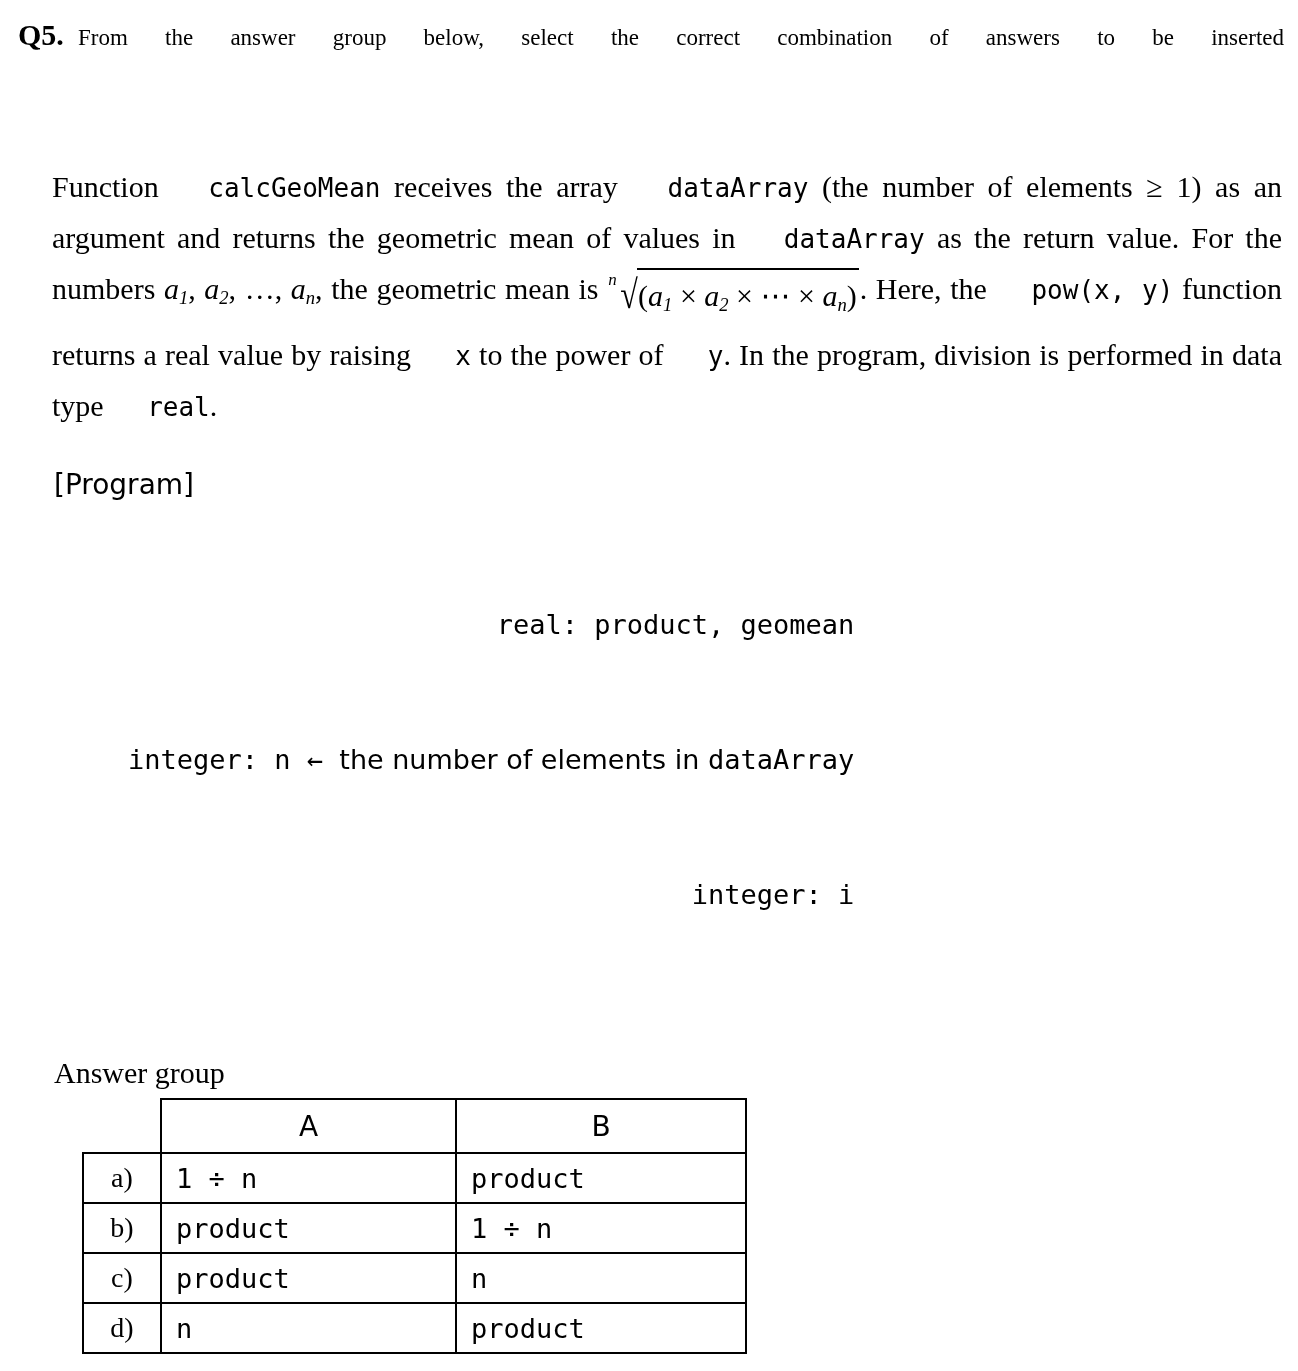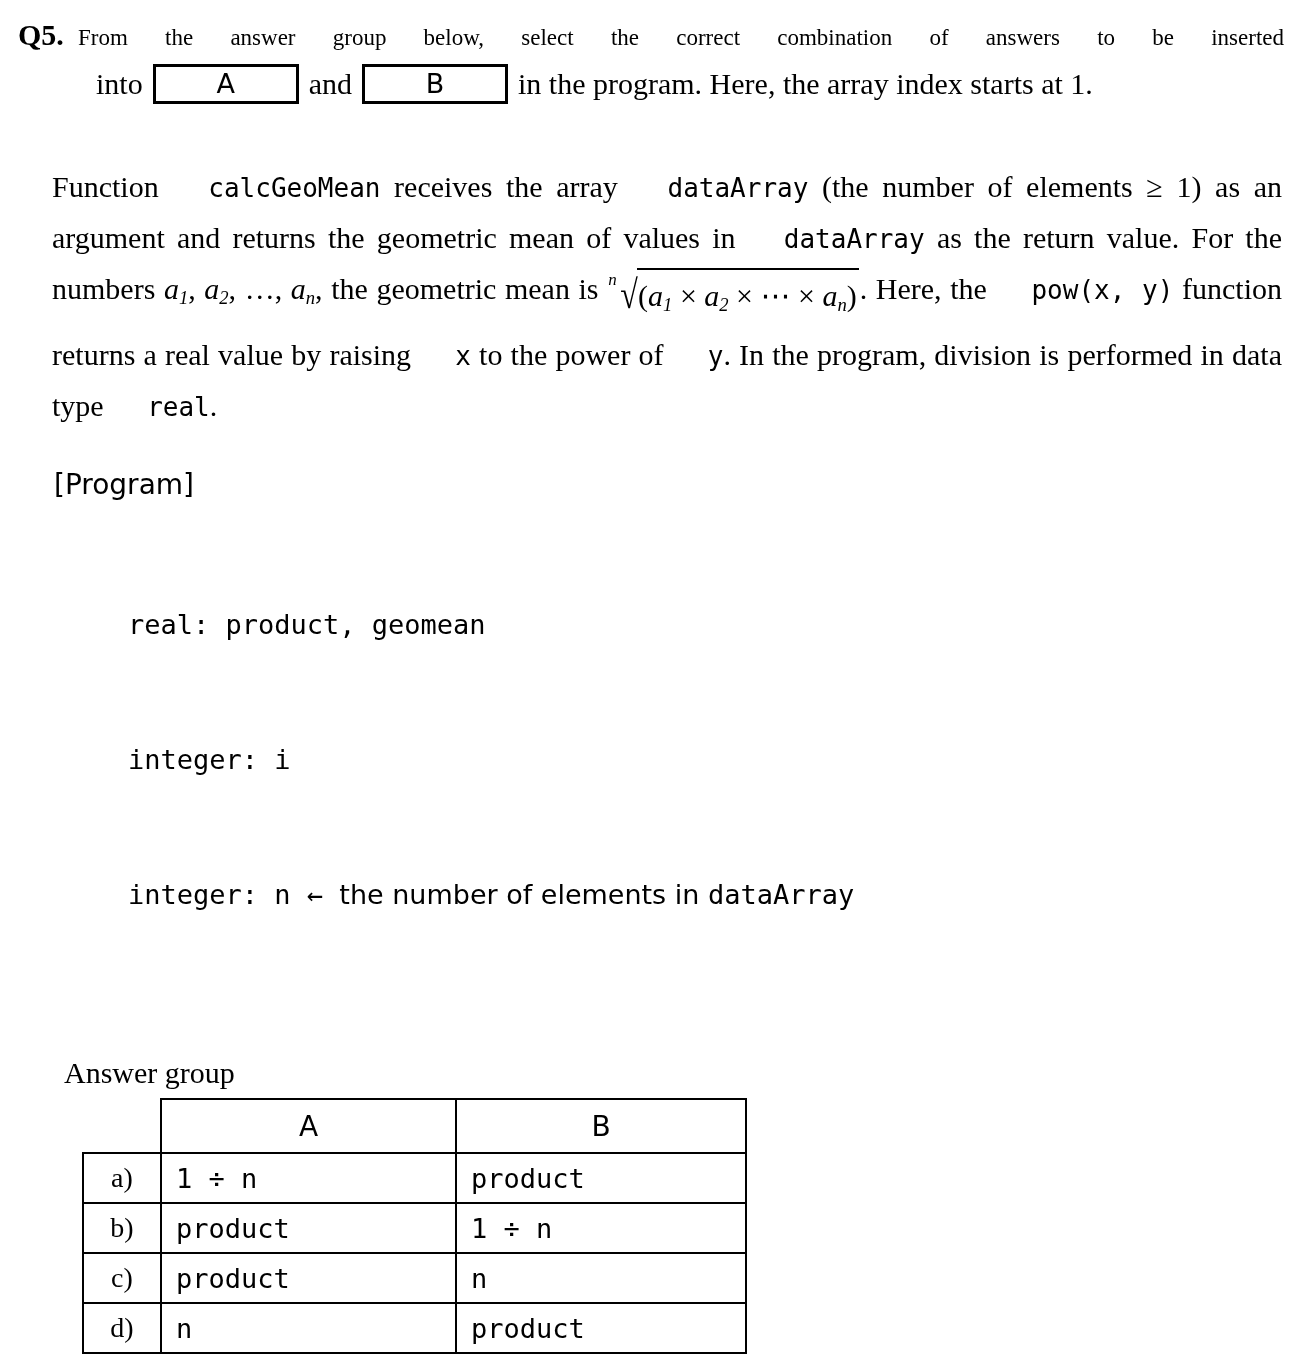--- a/index.html
+++ b/index.html
@@ -159,26 +159,26 @@
     border: 2.5px solid #000;
     border-radius: 50%;
     box-sizing: border-box;
     margin-right: 10px;
     vertical-align: 0.02em;
   }
   .sanstext {
     font-family: "DejaVu Sans", "Liberation Sans", sans-serif;
     font-size: 27px;
   }
-  .code-indent1 { padding-left: 34px; }
+  .code-indent1 { padding-left: 34px; text-align: right; }
 
   
   .ag-label {
     position: absolute;
-    left: 64px;
+    left: 54px;
     top: 1056px;
     font-size: 30px;
     font-family: "Liberation Serif", "DejaVu Serif", serif;
   }
   table.answers {
     position: absolute;
     left: 82px;
     top: 1098px;
     border-collapse: collapse;
     width: 663px;
@@ -218,41 +218,30 @@
 </head>
 <body>
 
 <div class="page">
 
   <div class="qhead">
     <div class="qhead-line1">
       <span class="qlabel">Q5.</span>
       <span class="qtext1">From the answer group below, select the correct combination of answers to be inserted</span>
     </div>
-    <div class="qhead-line2">
-      <span>into</span>
-        <span class="gap-s"></span>
-        <span class="abox abox-head">A</span>
-        <span class="gap-s"></span>
-        <span>and</span>
-        <span class="gap-s"></span>
-        <span class="abox abox-head">B</span>
-        <span class="gap-s"></span>
-        <span>in the program. Here, the array index starts at 1.</span>
-    </div>
   </div>
 
   <div class="para"><span>Function </span><code>calcGeoMean</code><span> receives the array </span><code>dataArray</code><span> (the number of elements ≥ 1) as an argument and returns the geometric mean of values in </span><code>dataArray</code><span> as the return value. For the numbers </span><span class="it">a</span><sub class="msub">1</sub><span>, </span><span class="it">a</span><sub class="msub">2</sub><span>, …, </span><span class="it">a</span><sub class="msub">n</sub><span>, the geometric mean is </span><span class="radical"><span class="rindex">n</span><span class="rsign">√</span><span class="rbody"><span class="opx">(</span><span>a</span><sub class="msub">1</sub><span class="opx"> × </span><span>a</span><sub class="msub">2</sub><span class="opx"> × ⋯ × </span><span>a</span><sub class="msub">n</sub><span class="opx">)</span></span></span><span>. Here, the </span><code>pow(x, y)</code><span> function returns a real value by raising </span><code>x</code><span> to the power of </span><code>y</code><span>. In the program, division is performed in data type </span><code>real</code><span>.</span></div>
 
   <div class="program-label">[Program]</div>
 
   <div class="code-block">
     <div class="code-line code-indent1">real: product, geomean</div>
+    <div class="code-line code-indent1"><span>integer: n ← </span><span class="sanstext">the number of elements in </span><span>dataArray</span></div>
     <div class="code-line code-indent1">integer: i</div>
-    <div class="code-line code-indent1"><span>integer: n ← </span><span class="sanstext">the number of elements in </span><span>dataArray</span></div>
     <div class="code-line blank">&nbsp;</div>
     
     
     
     
     
   </div>
 
   <div class="ag-label">Answer group</div>
 

